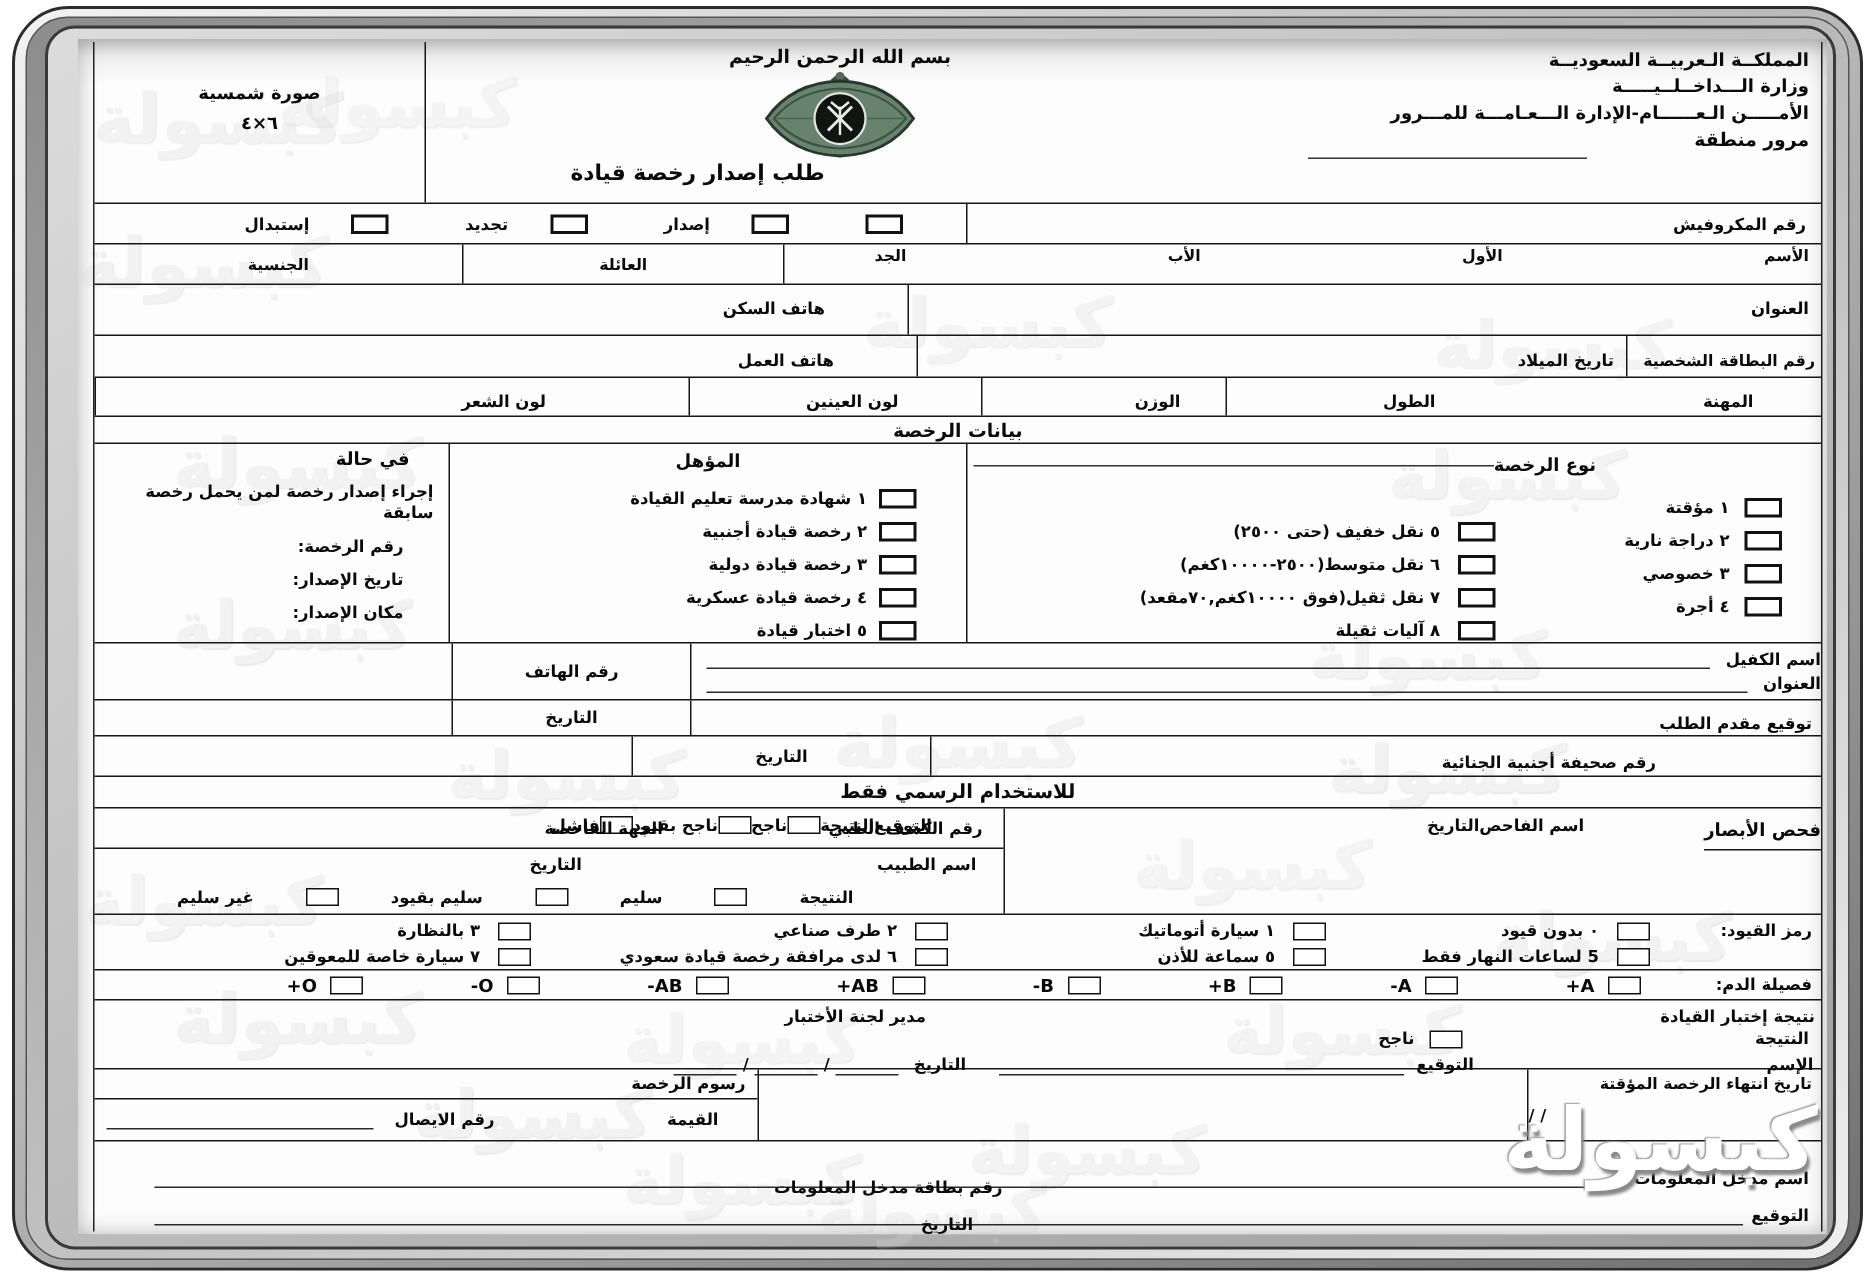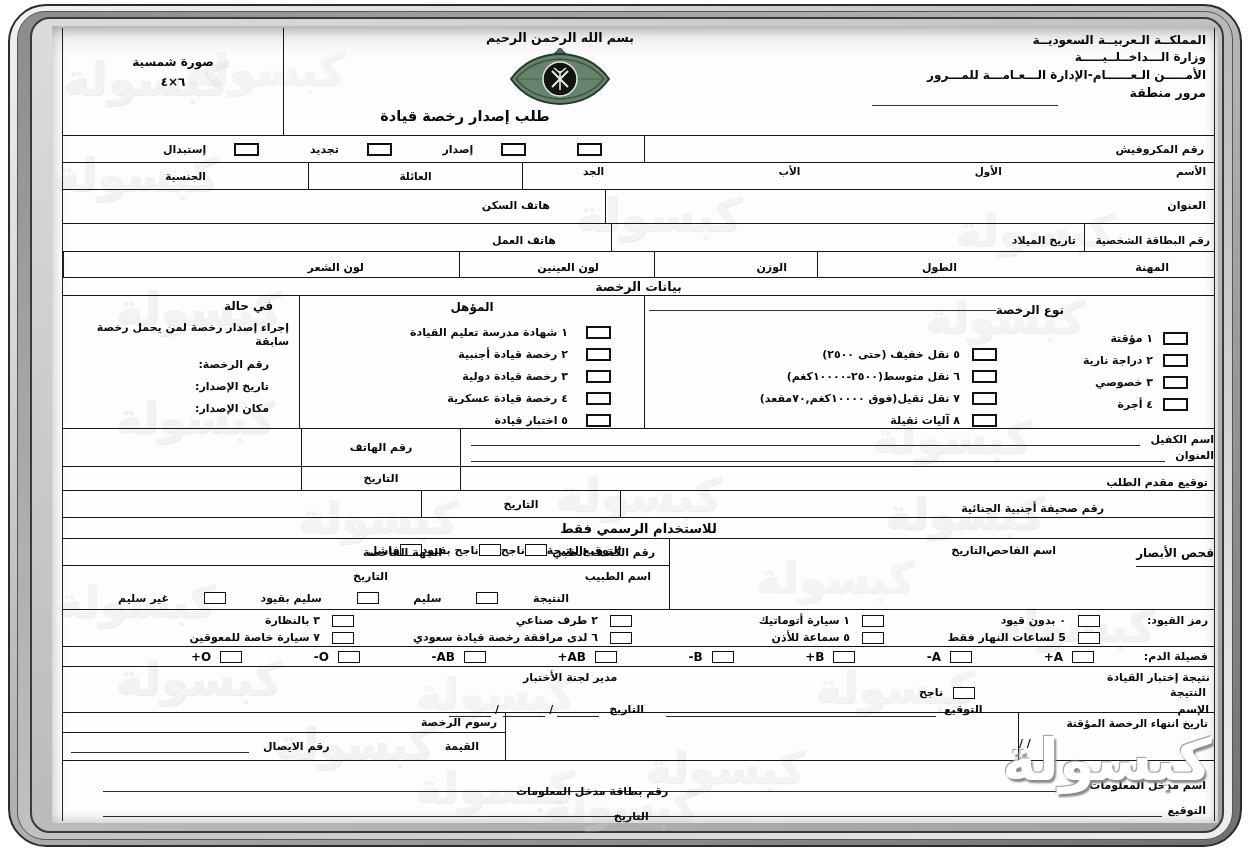--- a/index.html
+++ b/index.html
@@ -65,21 +65,21 @@
   .sec-head{display:flex;align-items:center;height:22px;padding-top:3px;}
   .sec-head .sp{width:150px;}
   .sec-head .ln{flex:1;border-top:1px solid #333;margin-left:4px;}
   .sec-title{font-weight:bold;font-size:12px;white-space:nowrap;}
   .trow{display:flex;align-items:center;height:22px;}
   .titem{display:flex;align-items:center;gap:10px;box-sizing:border-box;}
   .titem.r{width:215px;padding-right:26px;}
   .titem.l{flex:1;padding-right:2px;gap:12px;margin-top:32px;}
   .qual-col{width:345px;box-sizing:border-box;border-left:1px solid #161616;}
   .qual-title{text-align:center;font-weight:bold;font-size:12px;padding-top:4px;}
-  .qitem{display:flex;align-items:center;gap:18px;padding-right:33px;height:22px;}
+  .qitem{display:flex;align-items:center;gap:8px;padding-right:33px;height:22px;}
   .case-col{flex:1;box-sizing:border-box;padding:3px 10px 0 6px;}
   .case-col .t{font-weight:bold;font-size:12px;padding-right:16px;}
   .case-col .note{font-weight:bold;font-size:11px;line-height:1.25;margin-top:8px;}
   .case-col .fld{font-weight:bold;font-size:11px;margin-top:9px;padding-right:20px;}
   
   .sp-right{flex:1;box-sizing:border-box;display:flex;flex-direction:column;justify-content:space-evenly;
             padding:2px 0 2px 10px;height:100%;}
   .sp-line{display:flex;align-items:center;}
   .sp-line .lbl{padding-left:8px;}
   .sp-line .uline{flex:1;}

